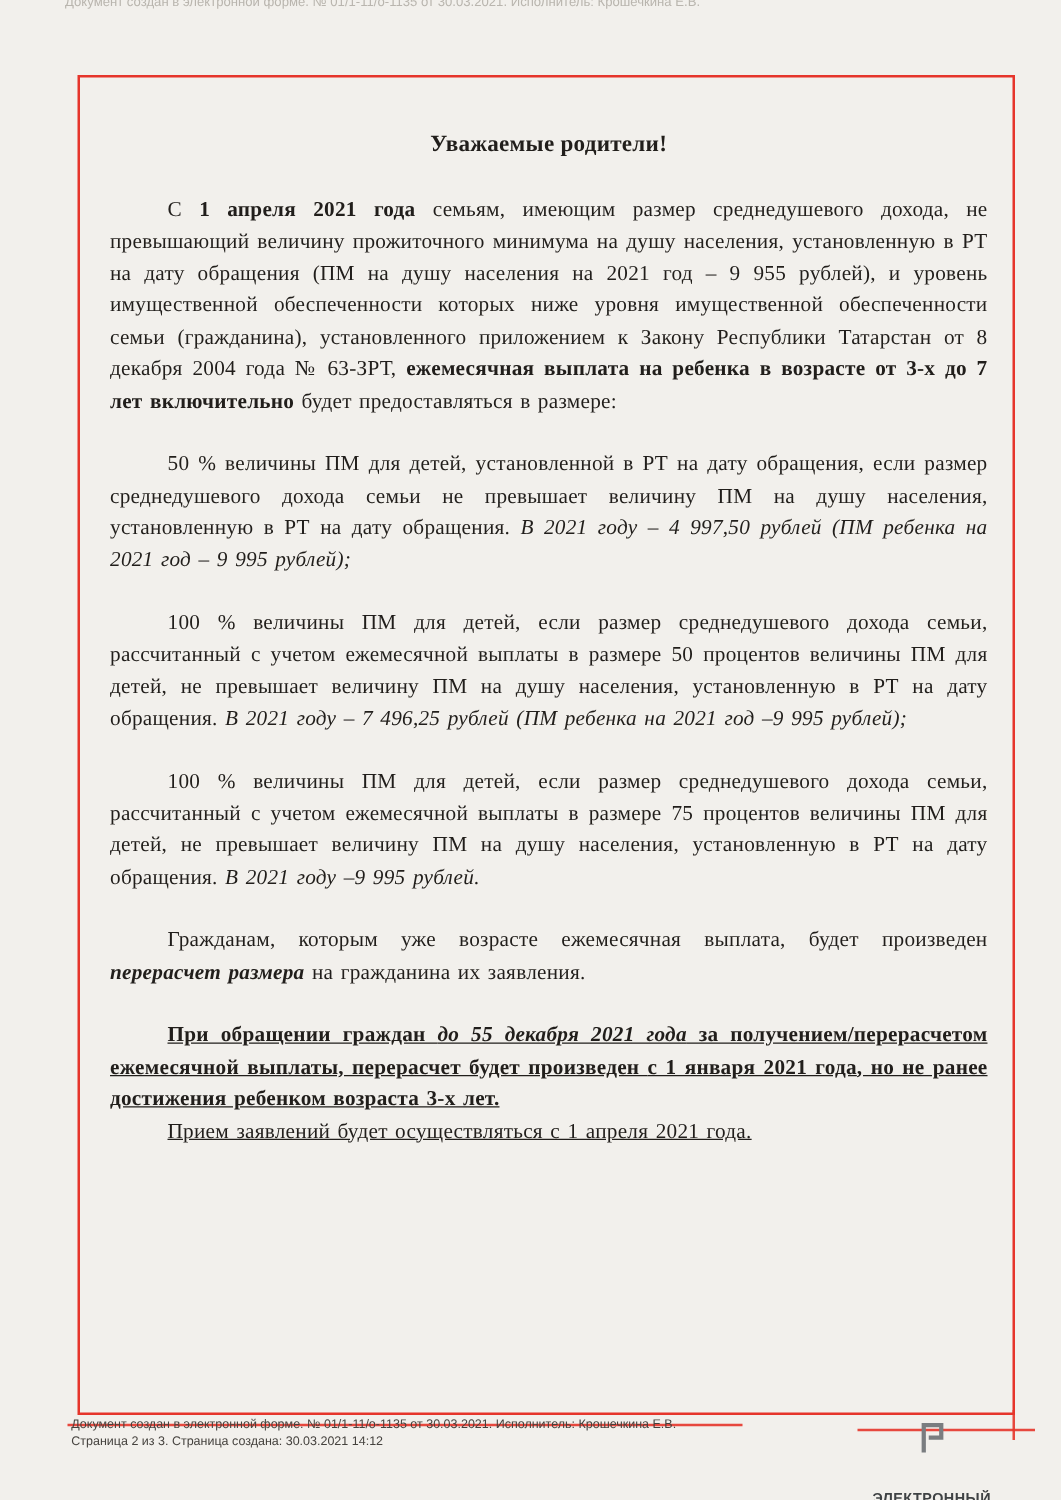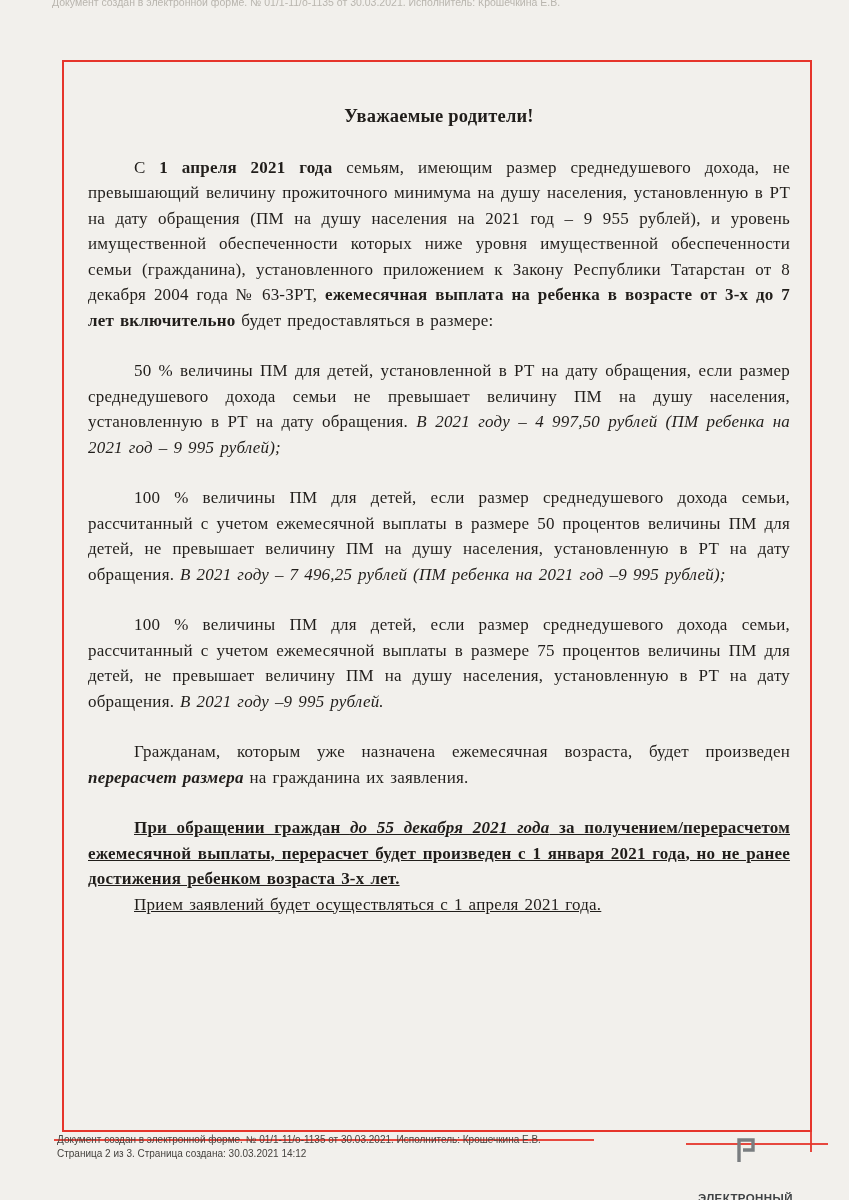--- a/index.html
+++ b/index.html
@@ -68,21 +68,21 @@
 
 <div class="frame"></div>
 
 <div class="content">
   <h1 class="doc-title">Уважаемые родители!</h1>
   <div id="paragraphs">
       <p class="para"><span>С </span><span class="b">1 апреля 2021 года</span><span> семьям, имеющим размер среднедушевого дохода, не превышающий величину прожиточного минимума на душу населения, установленную в РТ на дату обращения (ПМ на душу населения на 2021 год – 9 955 рублей), и уровень имущественной обеспеченности которых ниже уровня имущественной обеспеченности семьи (гражданина), установленного приложением к Закону Республики Татарстан от 8 декабря 2004 года № 63-ЗРТ, </span><span class="b">ежемесячная выплата на ребенка в возрасте от 3-х до 7 лет включительно</span><span> будет предоставляться в размере:</span></p>
       <p class="para"><span>50 % величины ПМ для детей, установленной в РТ на дату обращения, если размер среднедушевого дохода семьи не превышает величину ПМ на душу населения, установленную в РТ на дату обращения. </span><span class="i">В 2021 году – 4 997,50 рублей (ПМ ребенка на 2021 год – 9 995 рублей);</span></p>
       <p class="para"><span>100 % величины ПМ для детей, если размер среднедушевого дохода семьи, рассчитанный с учетом ежемесячной выплаты в размере 50 процентов величины ПМ для детей, не превышает величину ПМ на душу населения, установленную в РТ на дату обращения. </span><span class="i">В 2021 году – 7 496,25 рублей (ПМ ребенка на 2021 год –9 995 рублей);</span></p>
       <p class="para"><span>100 % величины ПМ для детей, если размер среднедушевого дохода семьи, рассчитанный с учетом ежемесячной выплаты в размере 75 процентов величины ПМ для детей, не превышает величину ПМ на душу населения, установленную в РТ на дату обращения. </span><span class="i">В 2021 году –9 995 рублей.</span></p>
-      <p class="para"><span>Гражданам, которым уже назначена ежемесячная возраста, будет произведен </span><span class="b i">перерасчет размера</span><span> на гражданина их заявления.</span></p>
+      <p class="para"><span>Гражданам, которым уже возрасте ежемесячная выплата, будет произведен </span><span class="b i">перерасчет размера</span><span> на гражданина их заявления.</span></p>
       <p class="para u-block"><span class="b">При обращении граждан </span><span class="b i">до 55 декабря 2021 года</span><span class="b"> за получением/перерасчетом ежемесячной выплаты, перерасчет будет произведен </span><span class="b">с 1 января 2021 года</span><span class="b">, но не ранее достижения ребенком возраста 3-х лет.</span></p>
       <p class="para no-gap"><span>Прием заявлений будет осуществляться с 1 апреля 2021 года.</span></p>
     </div>
 </div>
 
 <div class="red-seg left"></div>
 <div class="red-seg right"></div>
 <div class="red-stub"></div>
 
 <div class="footer-line l1">Документ создан в электронной форме. № 01/1-11/о-1135 от 30.03.2021. Исполнитель: Крошечкина Е.В.</div>

